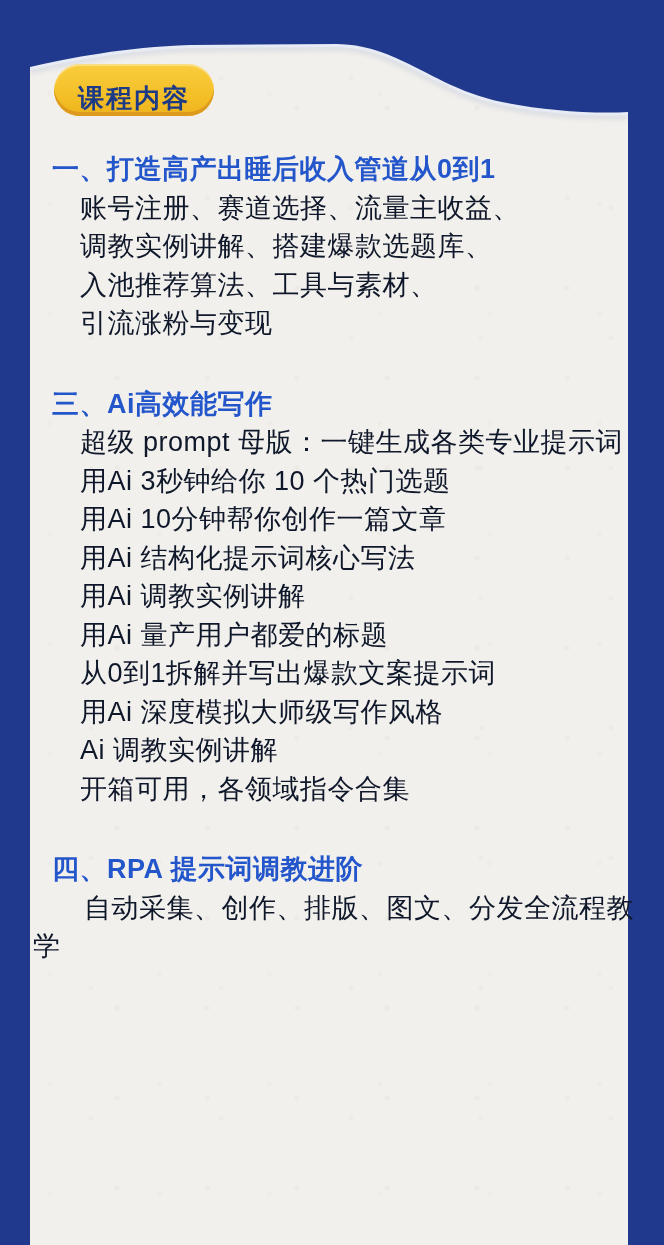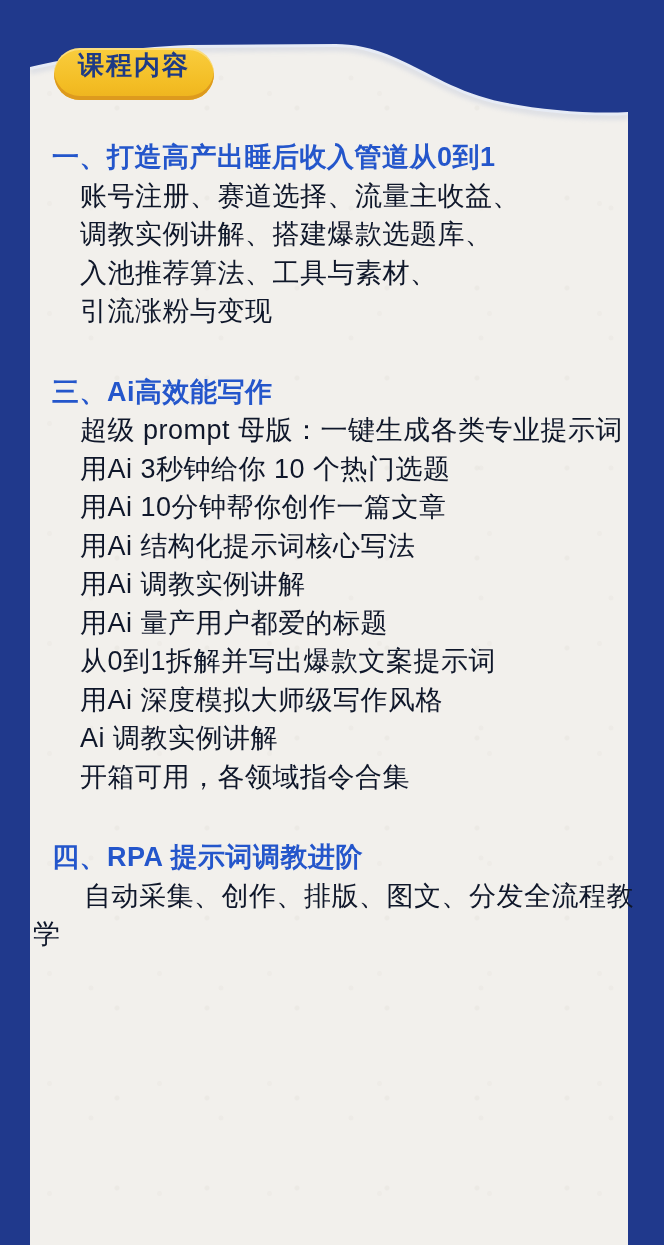--- a/index.html
+++ b/index.html
@@ -45,42 +45,42 @@
     top: 0;
     width: 598px;
     height: 130px;
     z-index: 1;
     display: block;
   }
 
   .badge {
     position: absolute;
     left: 54px;
-    top: 48px;
+    top: 64px;
     width: 160px;
     height: 52px;
     border-radius: 27px;
     background: linear-gradient(180deg, #f9cd3e 0%, #f3bd24 70%, #eeb31e 100%);
     box-shadow: inset 0 -4px 0 #dd9a1e, inset 0 2px 0 rgba(255,255,255,0.35);
     display: flex;
-    align-items: flex-start;
+    align-items: flex-end;
     justify-content: center;
     z-index: 3;
   }
   .badge span {
     color: #1d3a86;
     font-size: 26px;
     font-weight: bold;
     letter-spacing: 2px;
   }
 
   .content {
     position: absolute;
     left: 30px;
-    top: 0;
+    top: 12px;
     width: 598px;
     padding-top: 138px;
     z-index: 2;
   }
   .section { margin: 0; }
   .section + .section { margin-top: 42px; }
   .section h2 {
     margin: 0 0 0 22px;
     font-size: 27px;
     line-height: 38.5px;

